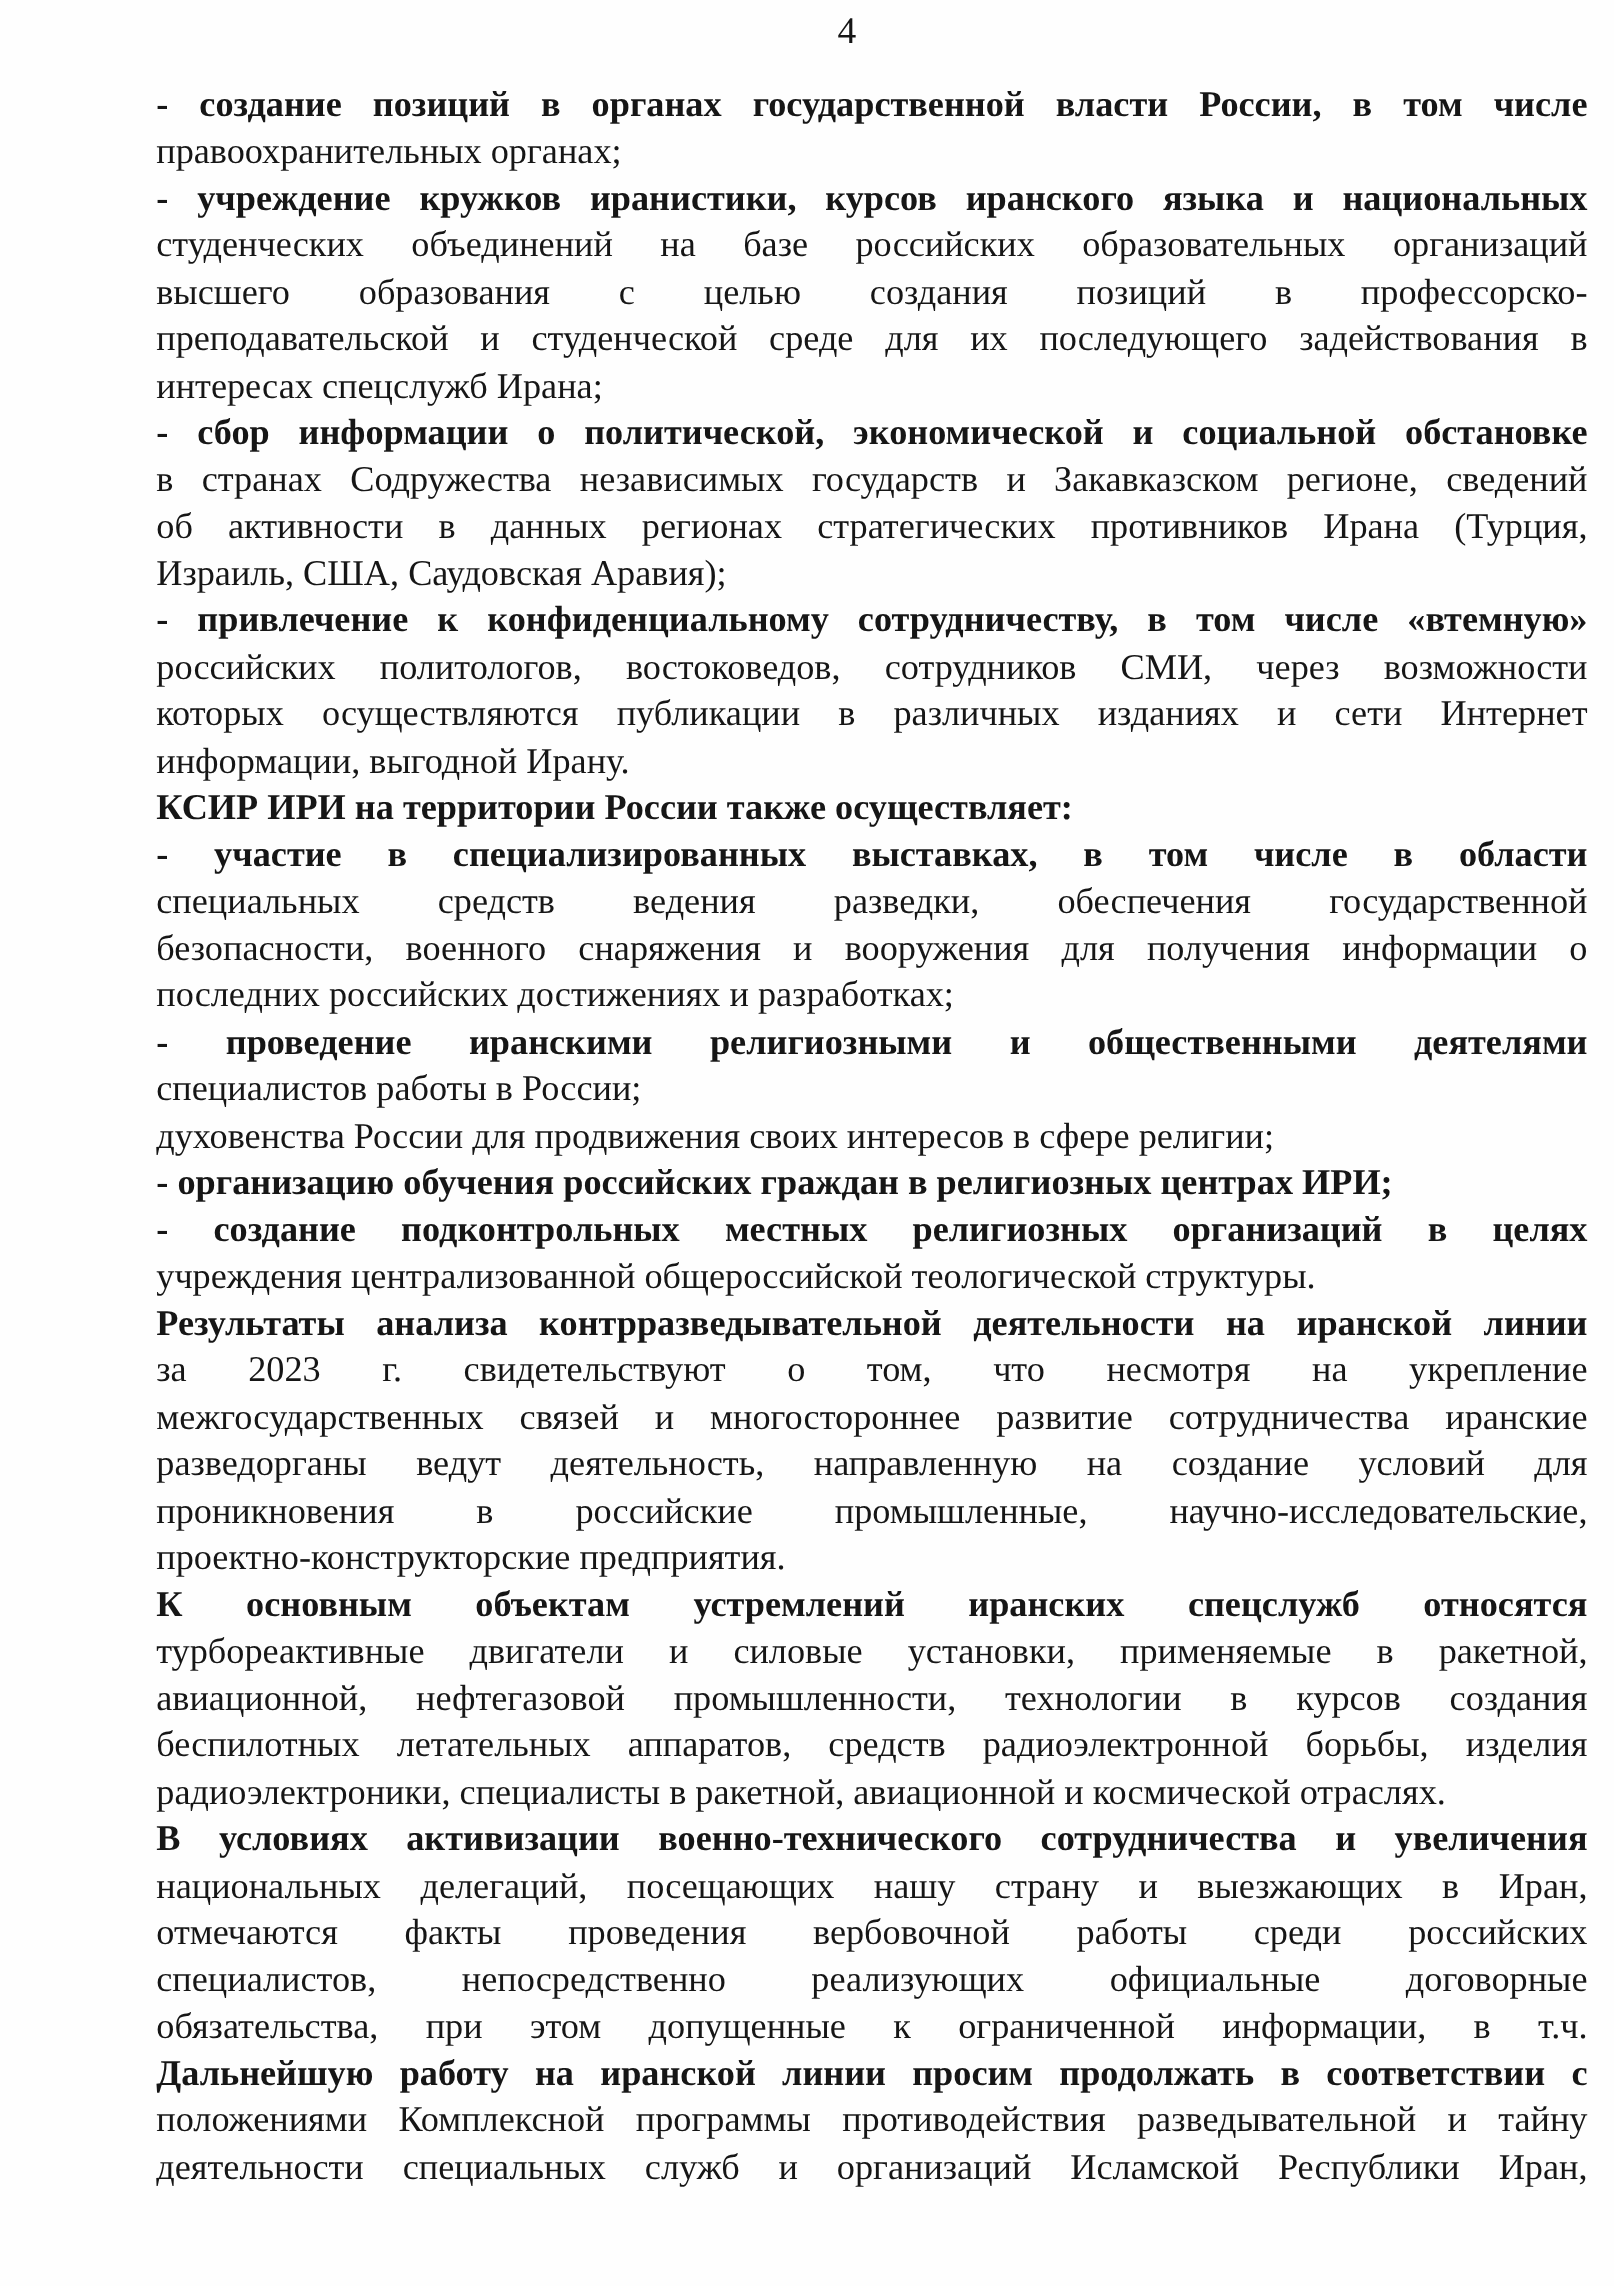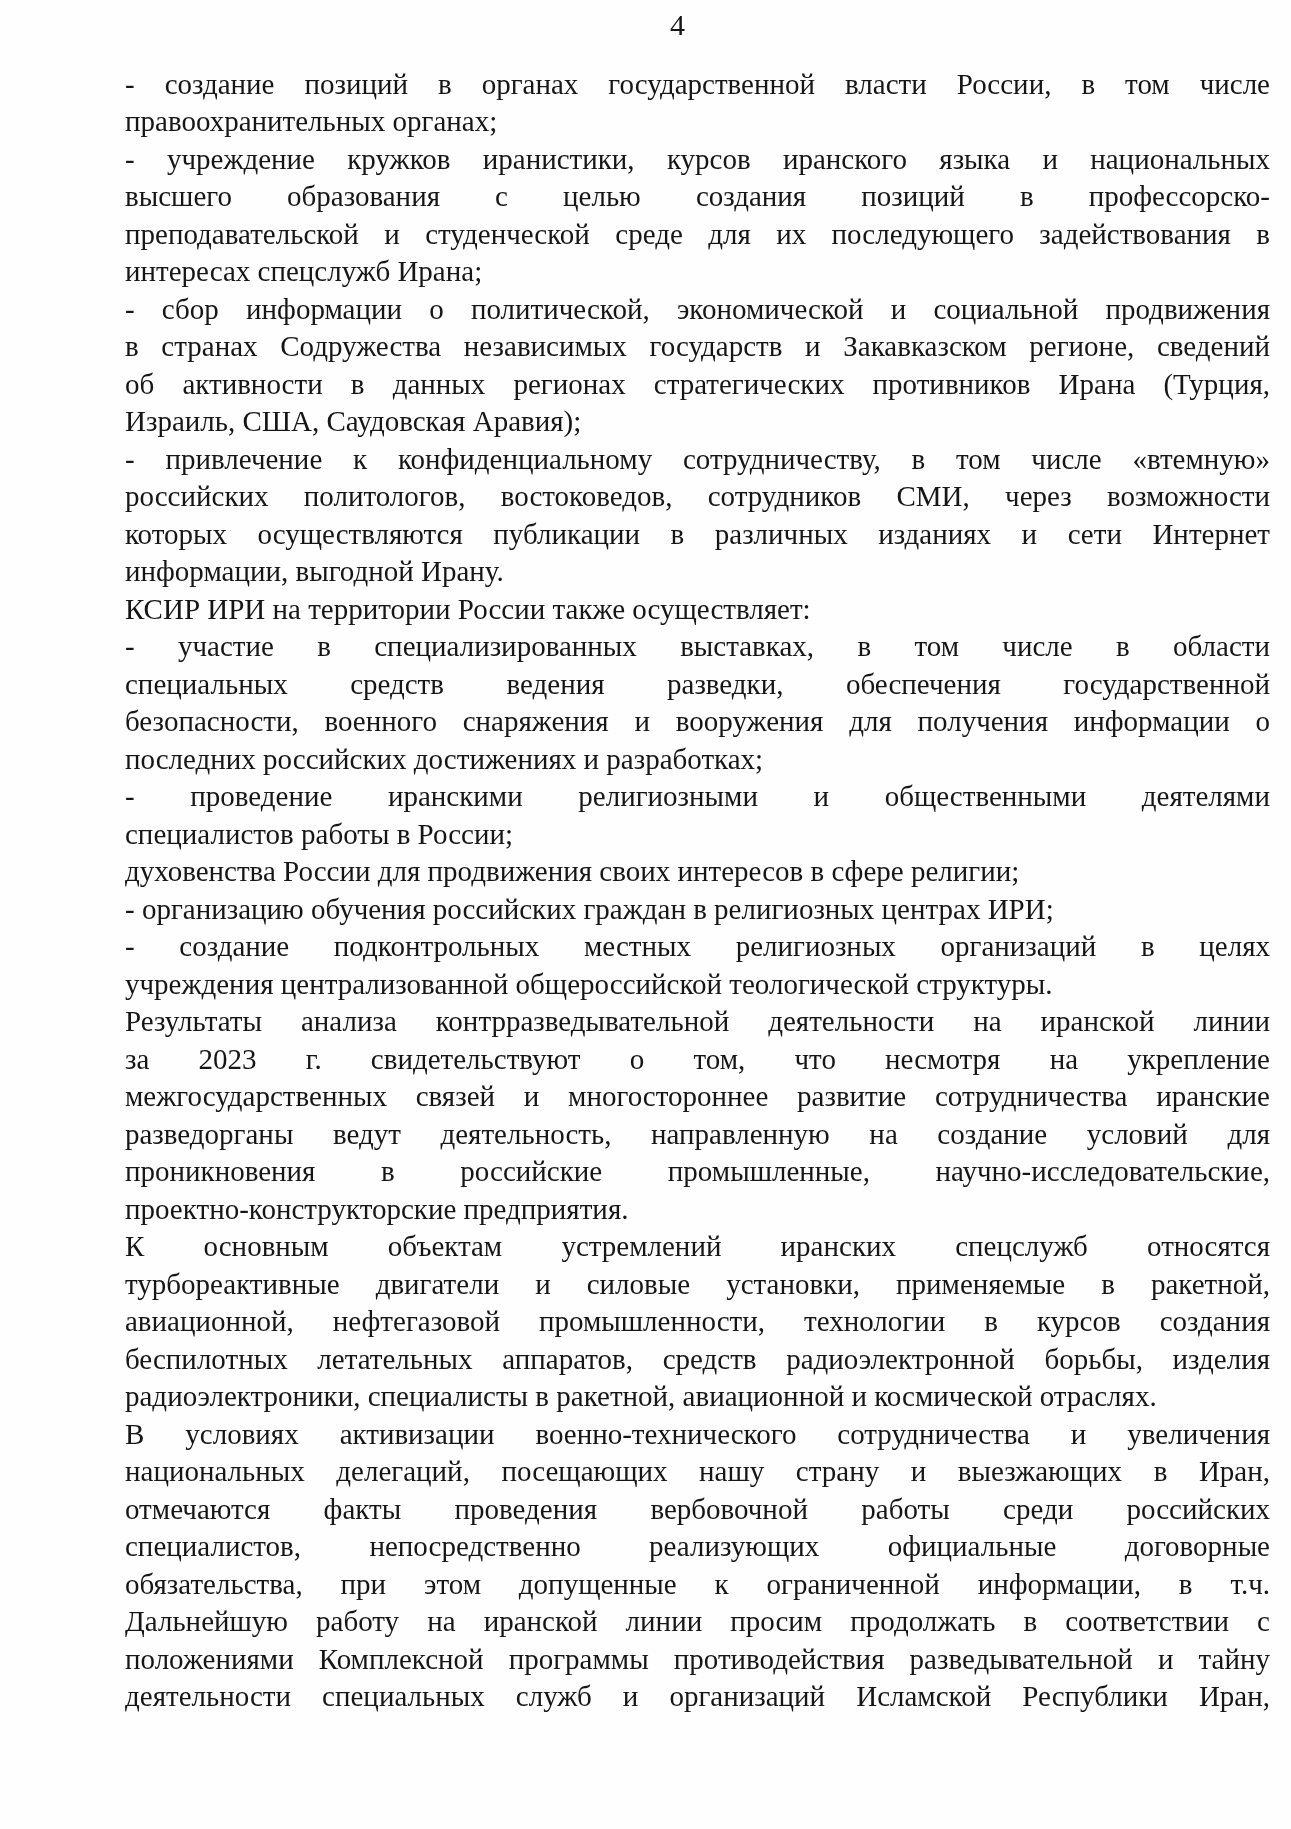--- a/index.html
+++ b/index.html
@@ -34,44 +34,46 @@
     font-size: 29px;
     line-height: 37.5px;
   }
   .line {
     display: block;
     text-align: justify;
     text-align-last: justify;
     margin-left: 40px;
   }
   .line.first {
+    font-weight: bold;
   }
   .line.no-just {
     text-align-last: left;
   }
 </style>
 </head>
 <body>
 
 <div class="page">
   <div class="content">
     <div class="pagenum">4</div>
     <main>
         <p class="paragraph">
           <span class="line first">- создание позиций в органах государственной власти России, в том числе</span>
           <span class="line no-just">правоохранительных органах;</span>
         </p>
         <p class="paragraph">
           <span class="line first">- учреждение кружков иранистики, курсов иранского языка и национальных</span>
+          <span class="line">студенческих объединений на базе российских образовательных организаций</span>
           <span class="line">высшего образования с целью создания позиций в профессорско-</span>
           <span class="line">преподавательской и студенческой среде для их последующего задействования в</span>
           <span class="line no-just">интересах спецслужб Ирана;</span>
         </p>
         <p class="paragraph">
-          <span class="line first">- сбор информации о политической, экономической и социальной продвижения</span>
+          <span class="line first">- сбор информации о политической, экономической и социальной обстановке</span>
           <span class="line">в странах Содружества независимых государств и Закавказском регионе, сведений</span>
           <span class="line">об активности в данных регионах стратегических противников Ирана (Турция,</span>
           <span class="line no-just">Израиль, США, Саудовская Аравия);</span>
         </p>
         <p class="paragraph">
           <span class="line first">- привлечение к конфиденциальному сотрудничеству, в том числе «втемную»</span>
           <span class="line">российских политологов, востоковедов, сотрудников СМИ, через возможности</span>
           <span class="line">которых осуществляются публикации в различных изданиях и сети Интернет</span>
           <span class="line no-just">информации, выгодной Ирану.</span>
         </p>

